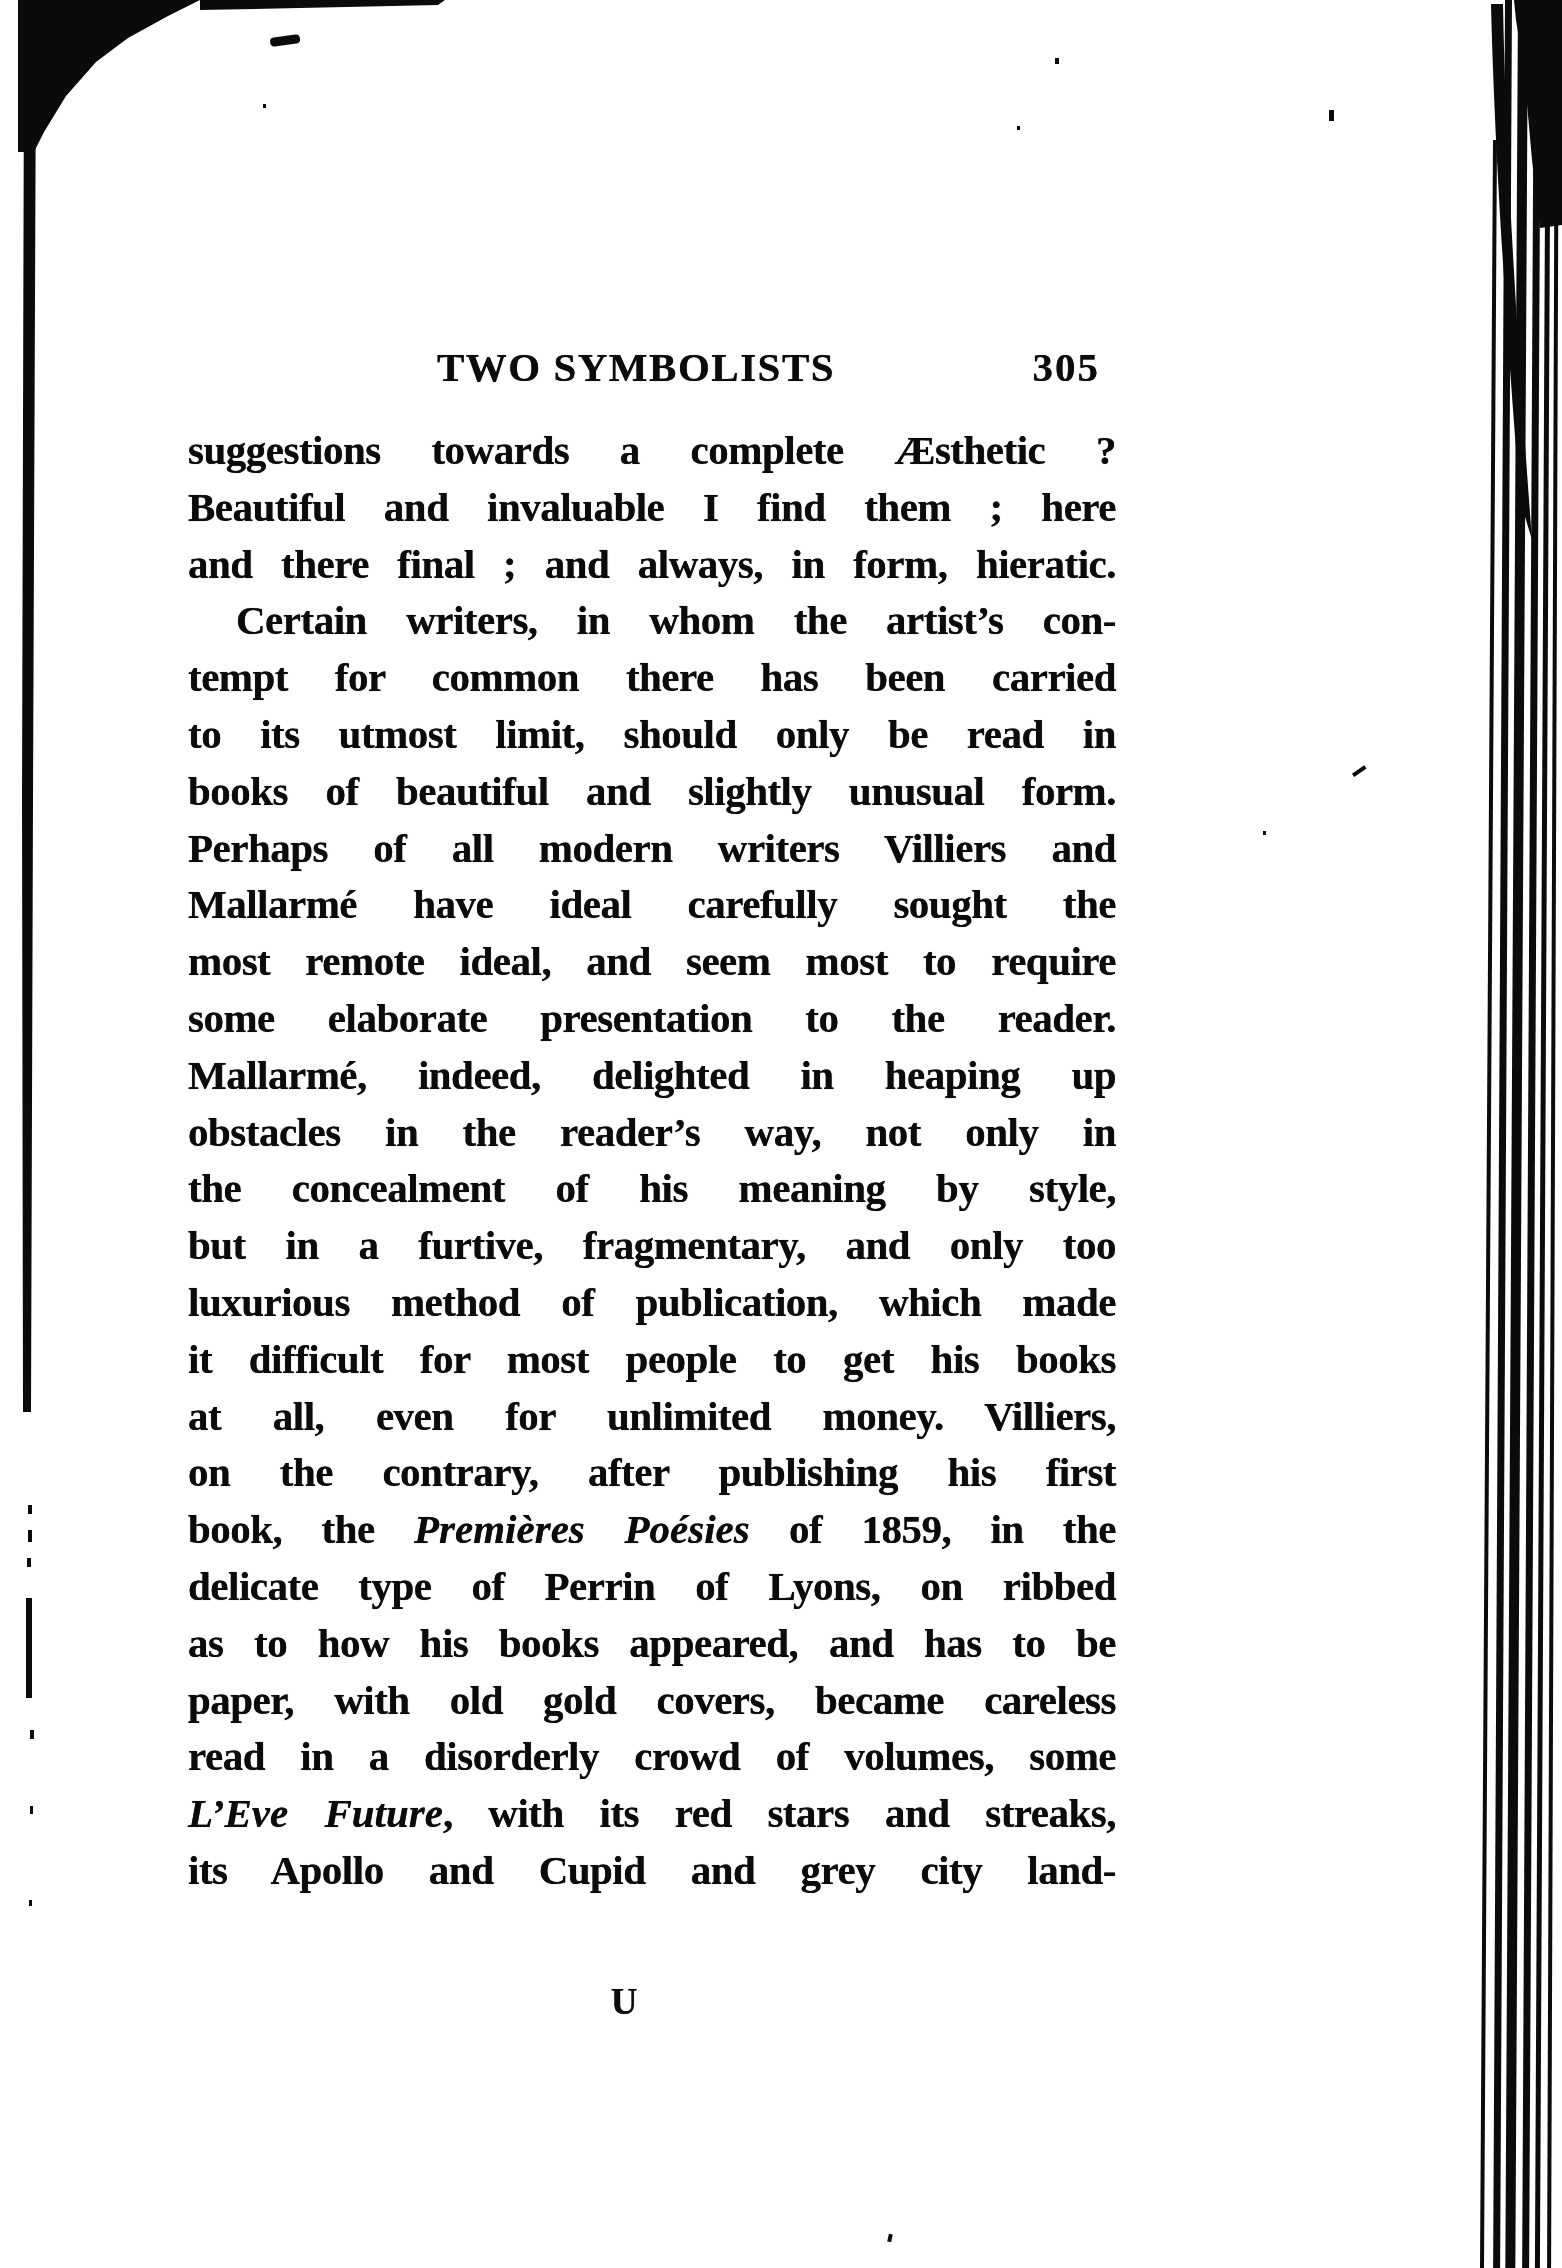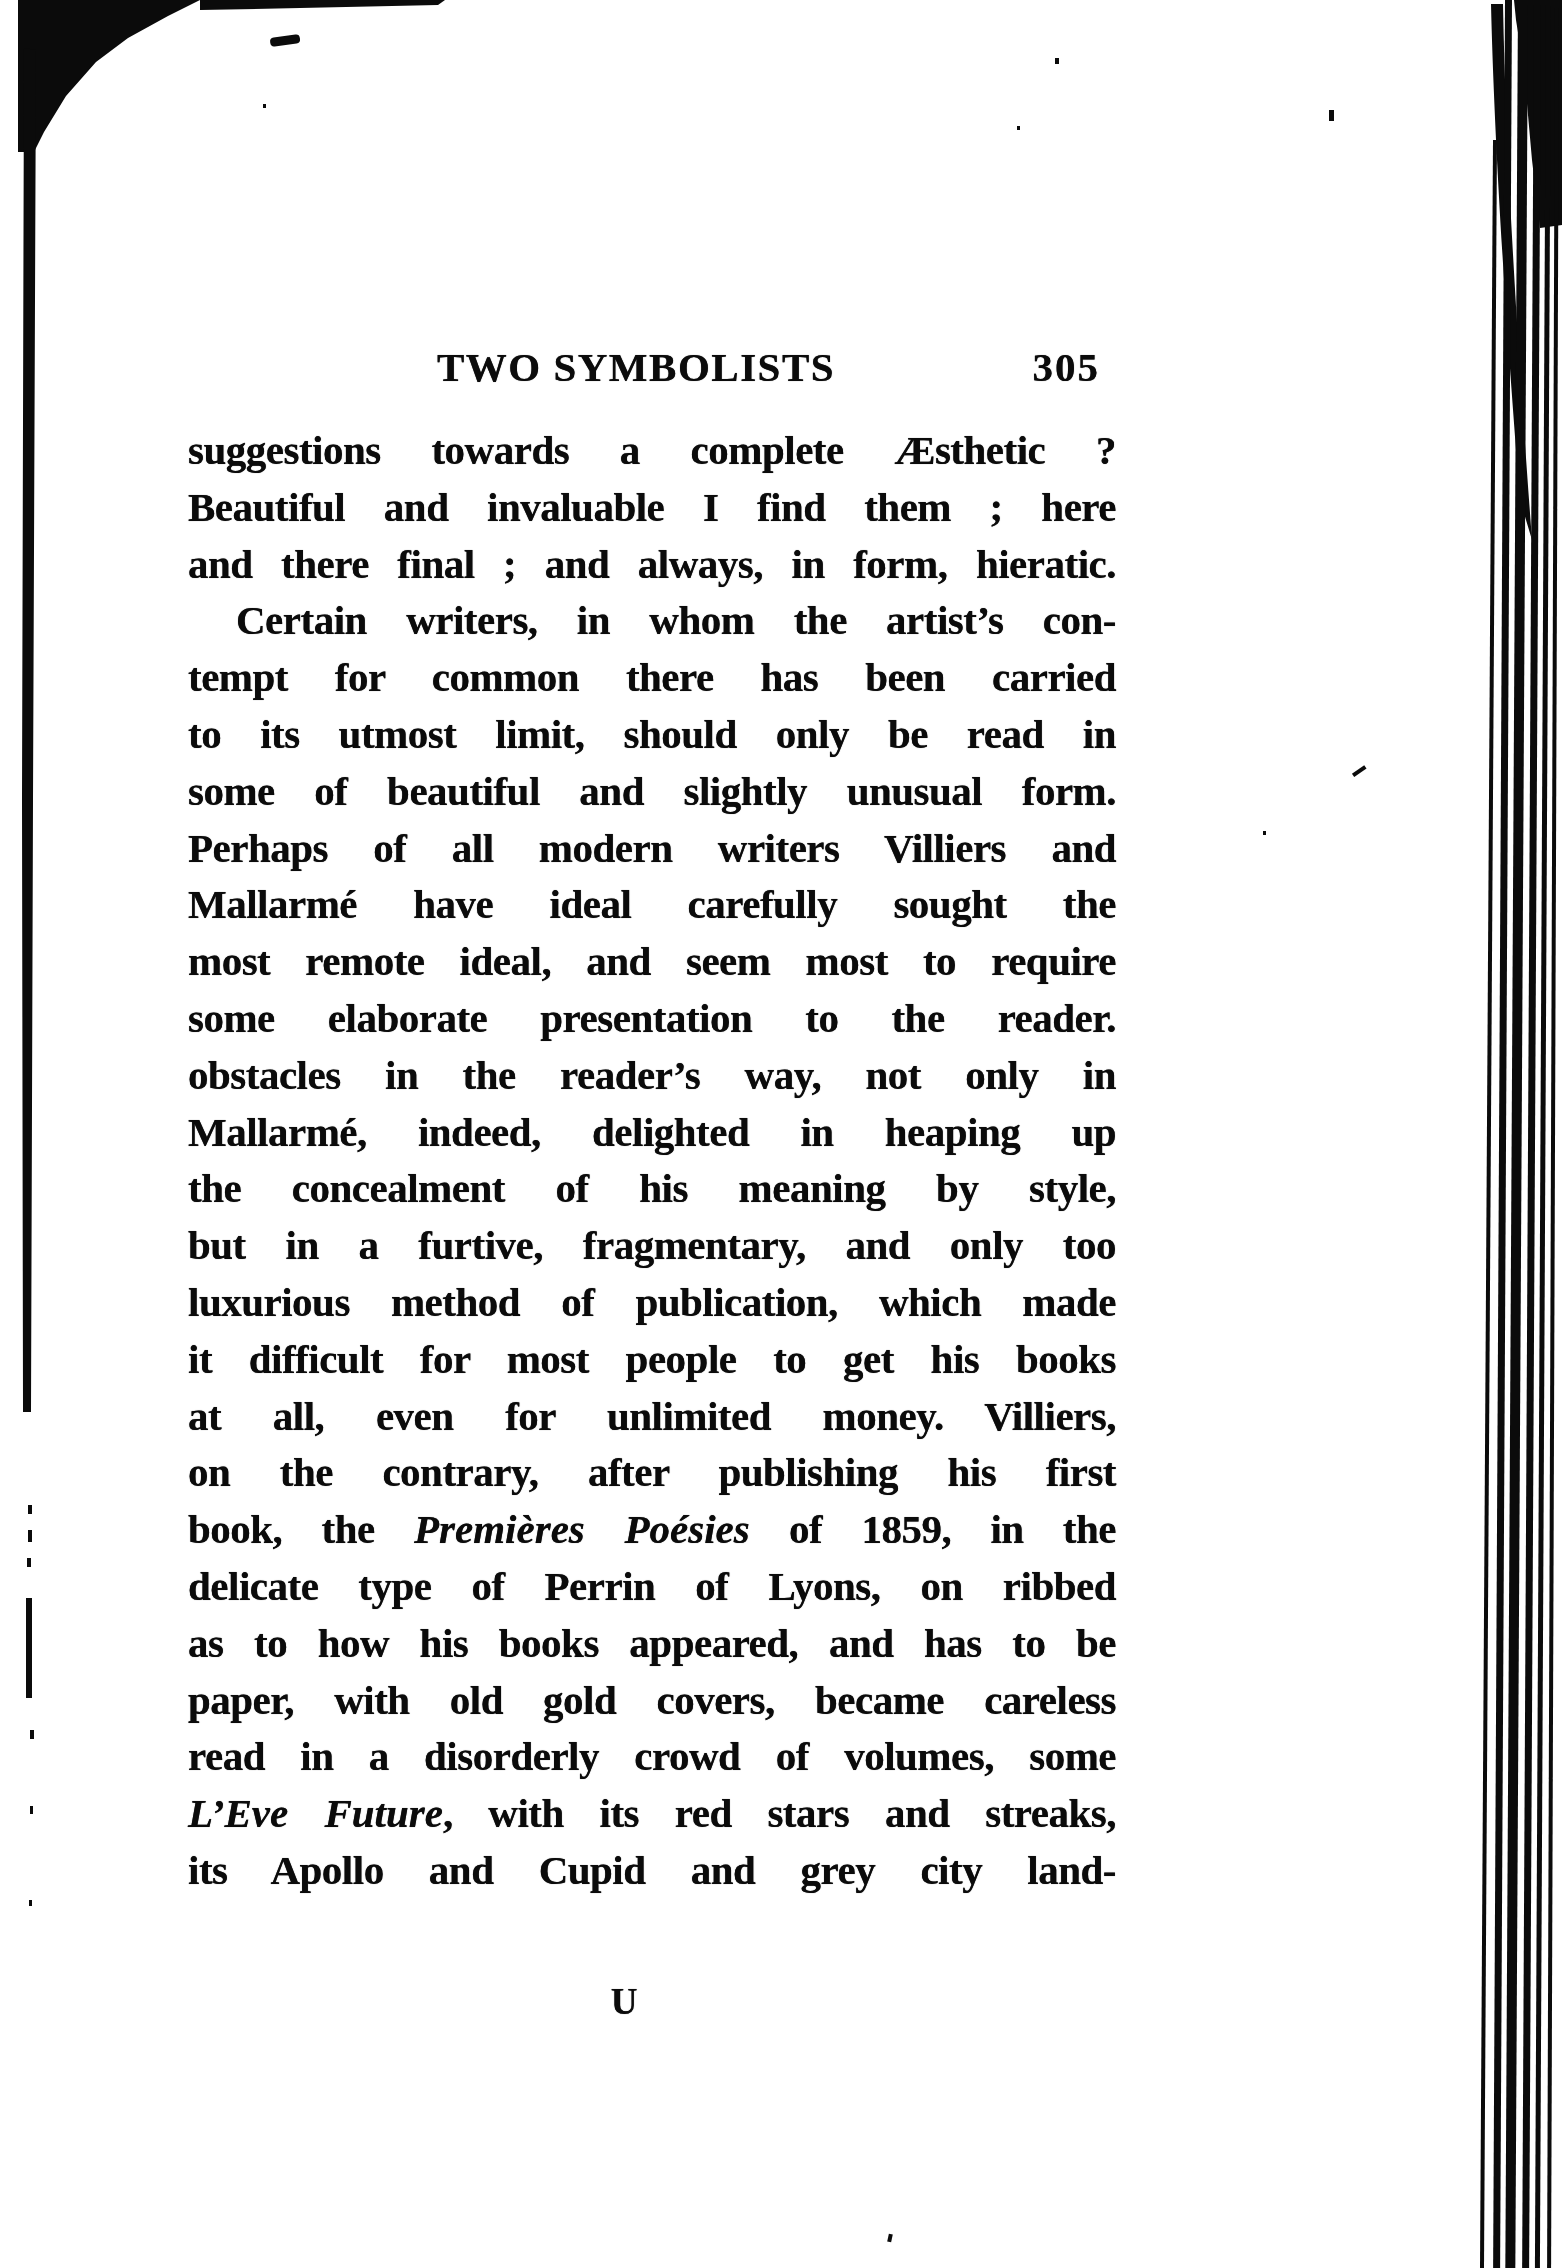--- a/index.html
+++ b/index.html
@@ -144,27 +144,27 @@
     <span class="folio">305</span>
   </div>
 
   <div class="text-block ink">
       <div class="text-line"><span>suggestions towards a complete Æsthetic ?</span></div>
       <div class="text-line"><span>Beautiful and invaluable I find them ; here</span></div>
       <div class="text-line"><span>and there final ; and always, in form, hieratic.</span></div>
       <div class="text-line indent"><span>Certain writers, in whom the artist’s con-</span></div>
       <div class="text-line"><span>tempt for common there has been carried</span></div>
       <div class="text-line"><span>to its utmost limit, should only be read in</span></div>
-      <div class="text-line"><span>some of beautiful and slightly unusual form.</span></div>
+      <div class="text-line"><span>books of beautiful and slightly unusual form.</span></div>
       <div class="text-line"><span>Perhaps of all modern writers Villiers and</span></div>
       <div class="text-line"><span>Mallarmé have ideal carefully sought the</span></div>
       <div class="text-line"><span>most remote ideal, and seem most to require</span></div>
       <div class="text-line"><span>some elaborate presentation to the reader.</span></div>
+      <div class="text-line"><span>Mallarmé, indeed, delighted in heaping up</span></div>
       <div class="text-line"><span>obstacles in the reader’s way, not only in</span></div>
-      <div class="text-line"><span>Mallarmé, indeed, delighted in heaping up</span></div>
       <div class="text-line"><span>the concealment of his meaning by style,</span></div>
       <div class="text-line"><span>but in a furtive, fragmentary, and only too</span></div>
       <div class="text-line"><span>luxurious method of publication, which made</span></div>
       <div class="text-line"><span>it difficult for most people to get his books</span></div>
       <div class="text-line"><span>at all, even for unlimited money. Villiers,</span></div>
       <div class="text-line"><span>on the contrary, after publishing his first</span></div>
       <div class="text-line"><span>book, the </span><em>Premières Poésies</em><span> of 1859, in the</span></div>
       <div class="text-line"><span>delicate type of Perrin of Lyons, on ribbed</span></div>
       <div class="text-line"><span>as to how his books appeared, and has to be</span></div>
       <div class="text-line"><span>paper, with old gold covers, became careless</span></div>

